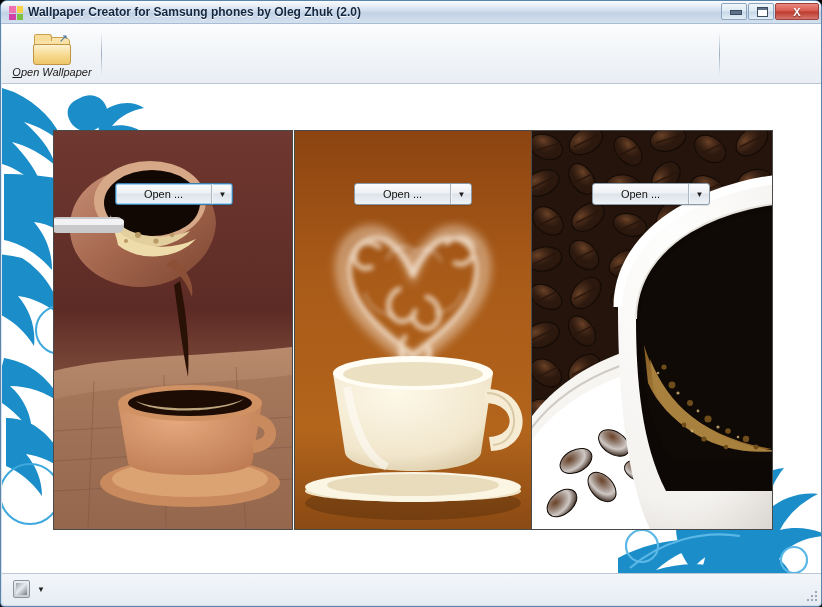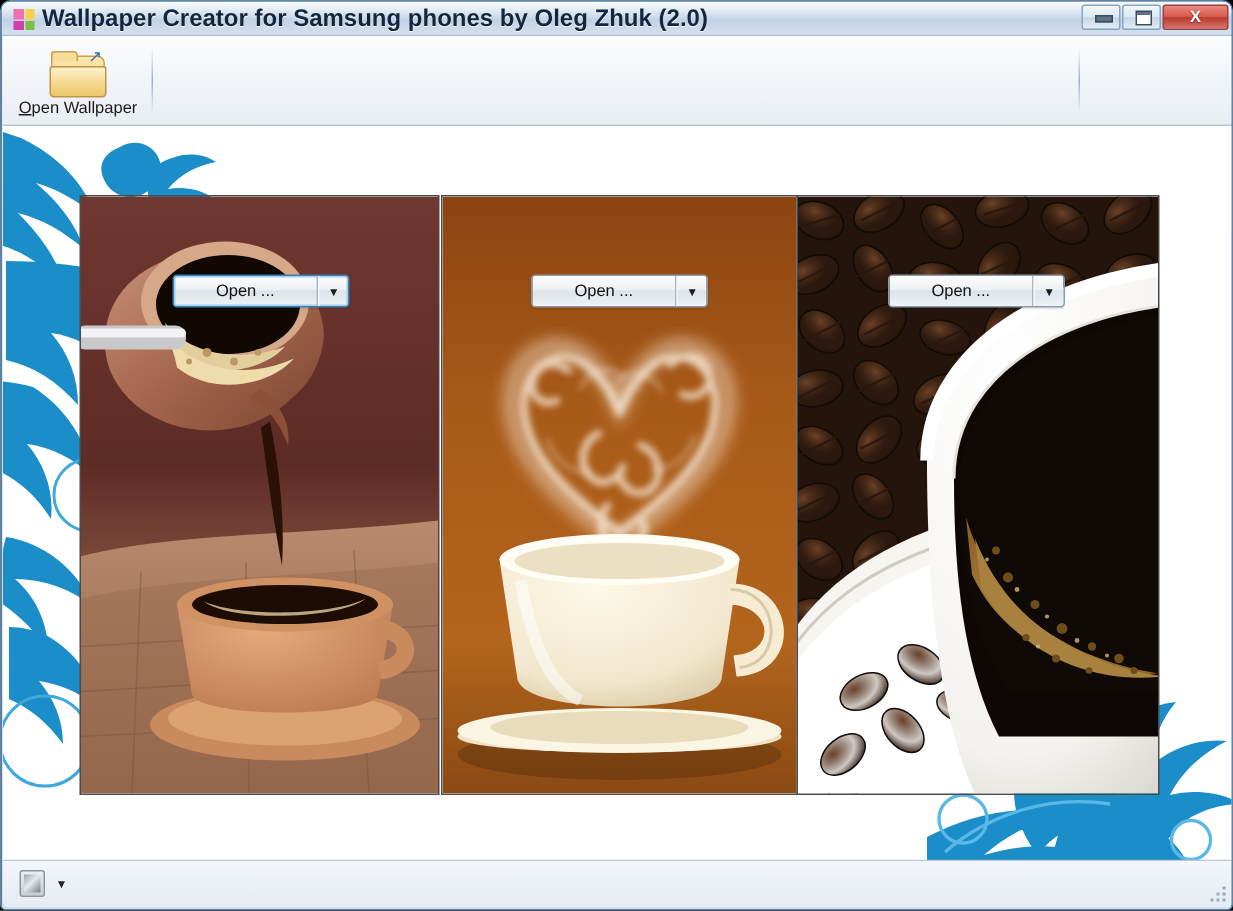--- a/index.html
+++ b/index.html
@@ -41,21 +41,21 @@
     gap: 1px;
   }
   .app-icon i { display:block; }
   .app-icon i:nth-child(1){ background:#f070b0; }
   .app-icon i:nth-child(2){ background:#f7d249; }
   .app-icon i:nth-child(3){ background:#d040a8; }
   .app-icon i:nth-child(4){ background:#7ac043; }
 
   #window-title {
     position: absolute; left: 27px; top: 3px;
-    font-size: 16px; font-weight: bold;
+    font-size: 12px; font-weight: bold;
     color: #12263f;
     text-shadow: 0 1px 0 rgba(255,255,255,.9);
     white-space: nowrap;
     line-height: 17px;
   }
 
   .win-btns { position:absolute; right:4px; top:2px; display:flex; gap:1px; }
   .win-btn {
     width: 26px; height: 17px;
     border: 1px solid #8ba5bf;
@@ -86,21 +86,21 @@
     border-bottom: 1px solid #b9c7d6;
     box-sizing: border-box;
   }
   .tool-btn {
     position: absolute; top: 3px;
     height: 54px; width: 92px;
     display: flex; flex-direction: column; align-items: center; justify-content: flex-end;
     font-size: 11px; color: #1a1a1a;
     cursor: default;
   }
-  .tool-btn .lbl { line-height: 13px; padding-bottom: 2px; white-space:nowrap;}
+  .tool-btn .lbl { line-height: 13px; padding-bottom: 2px; white-space:nowrap;font-style:italic;}
   .tool-btn .lbl u { text-decoration: underline; }
   #btn-open-wallpaper { left: 4px; }
   #btn-save-wallpaper { left: 722px; }
   .tool-sep {
     position:absolute; top: 8px; width: 1px; height: 44px;
     background: linear-gradient(180deg, rgba(150,165,180,0), #9fb0c2, rgba(150,165,180,0));
   }
   #sep-left { left: 99px; }
   #sep-right { left: 717px; }
 

